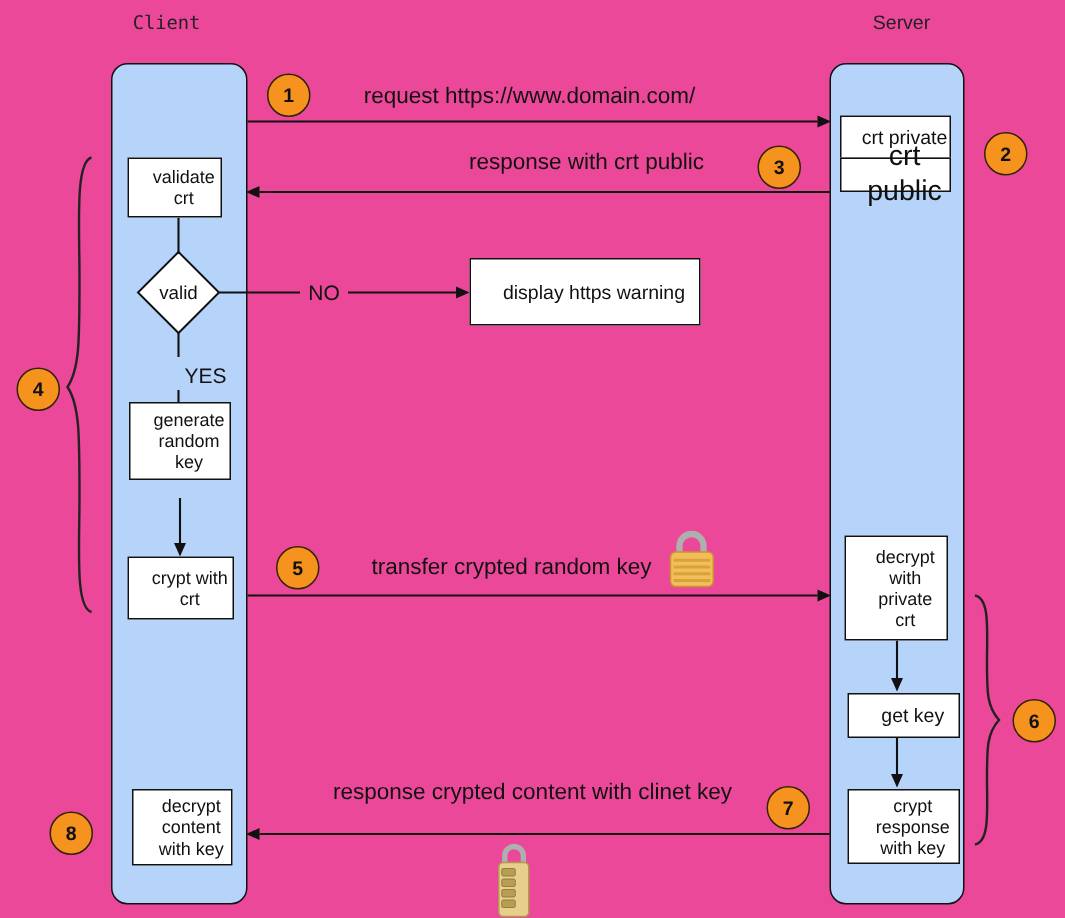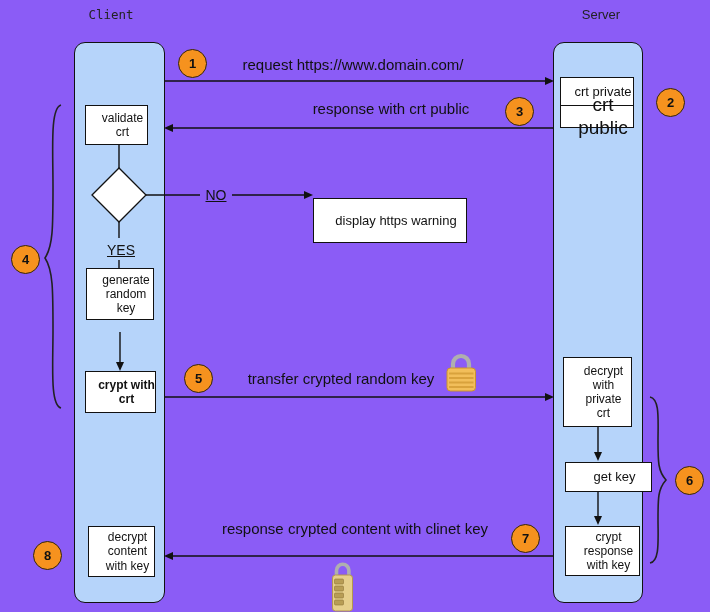--- a/index.html
+++ b/index.html
@@ -1,17 +1,17 @@
 <!DOCTYPE html>
 <html style="--lane-fill: #B6D4FA; --badge-fill: #F6921E;"><head>
 <meta charset="utf-8">
 <style>
   html,body{margin:0;padding:0;background:#fff;}
   .canvas{
-    position:relative;width:710px;height:612px;background:#8b5cf6;overflow:hidden;
+    position:relative;width:710px;height:612px;background:#ec4899;overflow:hidden;
     font-family:"Liberation Sans",sans-serif;color:#111;
   }
   .lane{
     position:absolute;background:var(--lane-fill,#B6D4FA);
     border:1.5px solid #111;border-radius:11px;box-sizing:border-box;
   }
   .actor-label{
     position:absolute;transform:translate(-50%,0);font-size:13px;color:#222;white-space:nowrap;
   }
   .actor-label.mono{font-family:"DejaVu Sans Mono",monospace;font-size:12.5px;}
@@ -27,21 +27,21 @@
   .badge{
     position:absolute;width:29px;height:29px;border-radius:50%;
     background:var(--badge-fill,#F6921E);border:1.7px solid #33230a;box-sizing:border-box;
     display:flex;align-items:center;justify-content:center;
     font-size:13px;font-weight:bold;color:#111;
   }
   .flow-label{
     position:absolute;transform:translate(-50%,-50%);font-size:15px;white-space:nowrap;color:#111;
   }
   .branch-label{
-    position:absolute;transform:translate(-50%,-50%);font-size:14px;white-space:nowrap;color:#111;text-decoration:underline;
+    position:absolute;transform:translate(-50%,-50%);font-size:14px;white-space:nowrap;color:#111;
   }
   svg.overlay{position:absolute;left:0;top:0;pointer-events:none;}
 </style>
 </head>
 <body>
 
 <div class="canvas">
 
   <div class="actor-label mono" style="left:111px;top:7px;">Client</div>
   <div class="actor-label" style="left:601px;top:7px;text-align:right;">Server</div>
@@ -112,49 +112,50 @@
         <rect x="6.5" y="18" width="9" height="5" rx="1"></rect>
         <rect x="6.5" y="25" width="9" height="5" rx="1"></rect>
         <rect x="6.5" y="32" width="9" height="5" rx="1"></rect>
         <rect x="6.5" y="39" width="9" height="5" rx="1"></rect>
       </g>
     </g>
   </svg>
 
   <div class="node" style="left:85px;top:105px;width:63px;height:40px;">validate
 crt</div>
+  <div class="diamond-label" style="left:92px;top:168px;width:54px;height:54px;">valid</div>
   <div class="node" style="left:86px;top:268px;width:68px;height:52px;">generate
 random
 key</div>
-  <div class="node" style="left:85px;top:371px;width:71px;height:42px;font-weight:bold;">crypt with
+  <div class="node" style="left:85px;top:371px;width:71px;height:42px;">crypt with
 crt</div>
   <div class="node" style="left:88px;top:526px;width:67px;height:51px;">decrypt
 content
 with key</div>
 
-  <div class="node" style="left:313px;top:172px;width:154px;height:45px;font-size:13px;margin-top:26px;">display https warning</div>
+  <div class="node" style="left:313px;top:172px;width:154px;height:45px;font-size:13px;">display https warning</div>
 
   <div class="node" style="left:560px;top:77px;width:74px;height:29px;font-size:13px;">crt private</div>
   <div class="node" style="left:560px;top:105px;width:74px;height:23px;font-size:19px;">crt public</div>
   <div class="node" style="left:563px;top:357px;width:69px;height:70px;">decrypt
 with
 private
 crt</div>
-  <div class="node" style="left:565px;top:462px;width:87px;height:30px;font-size:13px;">get key</div>
+  <div class="node" style="left:565px;top:462px;width:75px;height:30px;font-size:13px;">get key</div>
   <div class="node" style="left:565px;top:526px;width:75px;height:50px;">crypt
 response
 with key</div>
 
   <div class="flow-label" style="left:353px;top:64px;">request https://www.domain.com/</div>
   <div class="flow-label" style="left:391px;top:108px;">response with crt public</div>
   <div class="flow-label" style="left:355px;top:528px;">response crypted content with clinet key</div>
   <div class="flow-label" style="left:341px;top:378px;">transfer crypted random key</div>
 
   <div class="branch-label" style="left:216px;top:195px;">NO</div>
-  <div class="branch-label" style="left:121px;top:250px;">YES</div>
+  <div class="branch-label" style="left:137px;top:250px;">YES</div>
 
   <div class="badge" style="left:178px;top:49px;">1</div>
   <div class="badge" style="left:656px;top:88px;">2</div>
   <div class="badge" style="left:505px;top:97px;">3</div>
   <div class="badge" style="left:11px;top:245px;">4</div>
   <div class="badge" style="left:184px;top:364px;">5</div>
   <div class="badge" style="left:675px;top:466px;">6</div>
   <div class="badge" style="left:511px;top:524px;">7</div>
   <div class="badge" style="left:33px;top:541px;">8</div>
 

